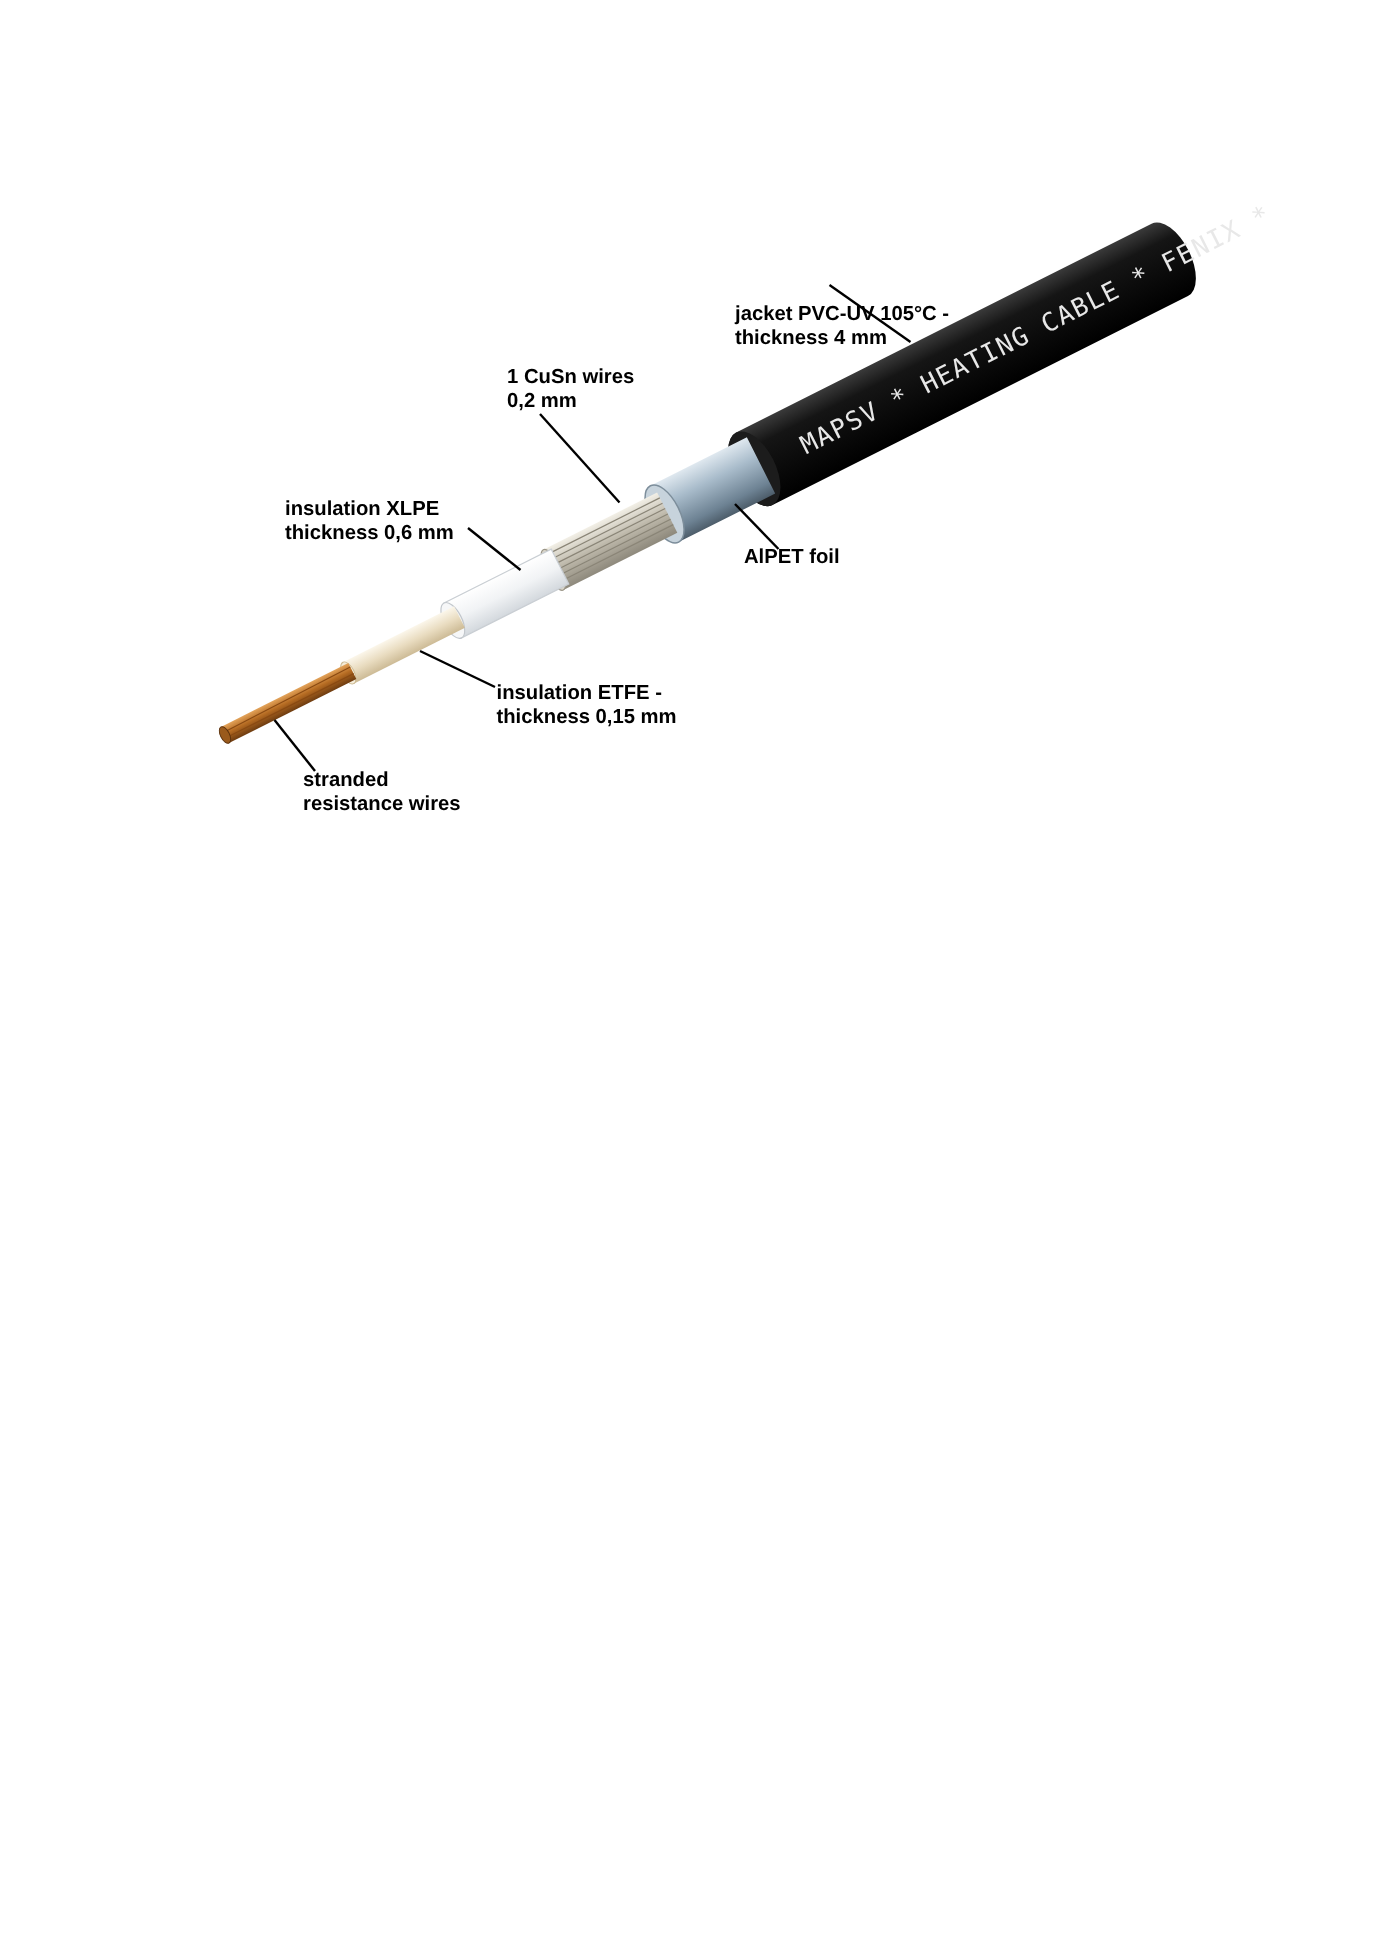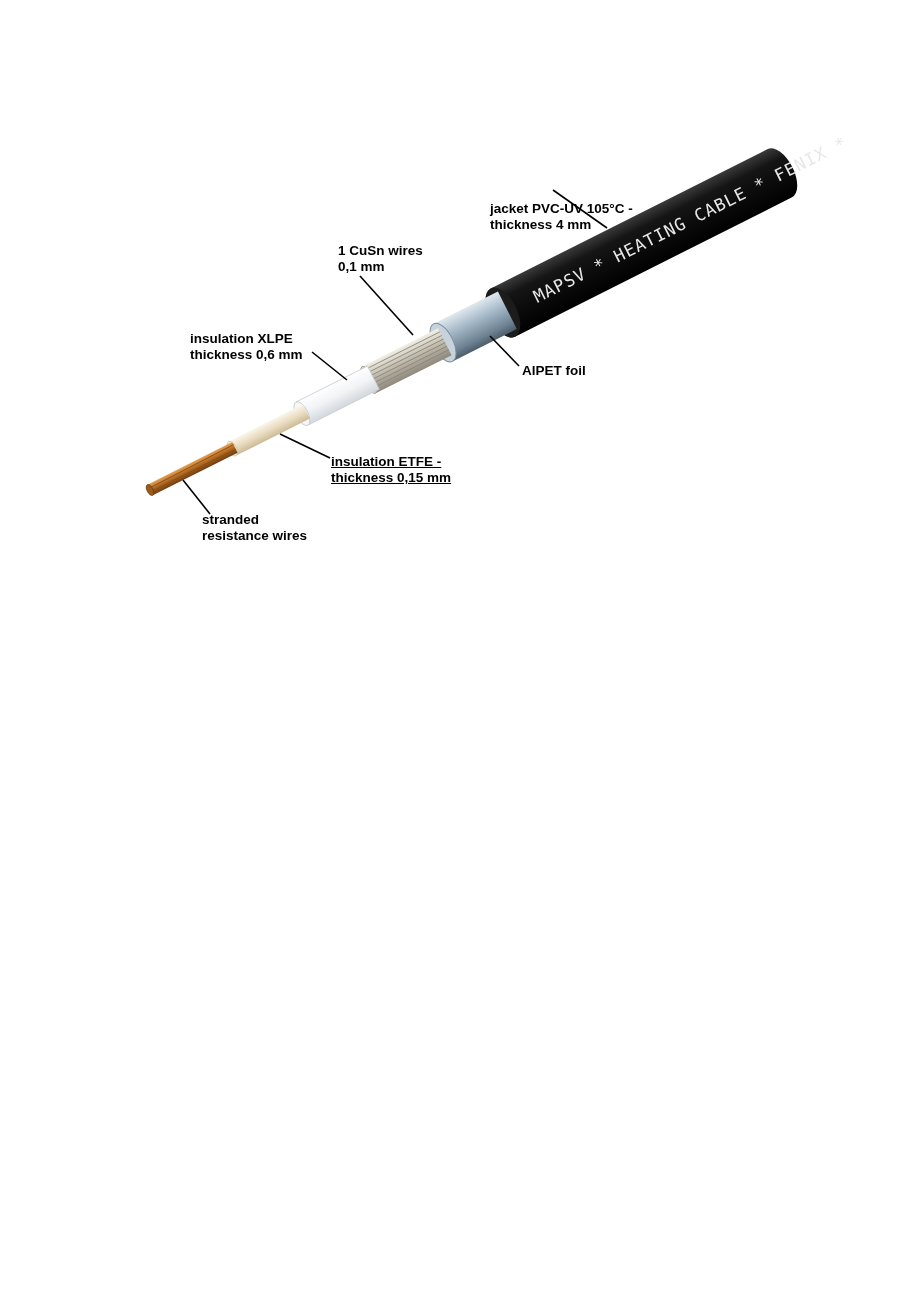--- a/index.html
+++ b/index.html
@@ -133,33 +133,33 @@
     <line x1="210" y1="514" x2="183" y2="480" stroke="#000" stroke-width="1.6"></line>
   </svg>
 
   <div class="label" style="left:490px; top:154px;margin-top:47px;">
     <span>jacket PVC-UV 105°C -</span>
     <span>thickness 4 mm</span>
   </div>
 
   <div class="label" style="left:338px; top:243px;">
     <span>1 CuSn wires</span>
-    <span>0,1 mm</span>
+    <span>0,2 mm</span>
   </div>
 
   <div class="label" style="left:190px; top:331px;">
     <span>insulation XLPE</span>
     <span>thickness 0,6 mm</span>
   </div>
 
-  <div class="label" style="left:522px; top:363px;">
+  <div class="label" style="left:496px; top:363px;">
     <span>AlPET foil</span>
   </div>
 
-  <div class="label" style="left:331px; top:454px;text-decoration:underline;">
+  <div class="label" style="left:331px; top:454px;">
     <span>insulation ETFE -</span>
     <span>thickness 0,15 mm</span>
   </div>
 
   <div class="label" style="left:202px; top:512px;">
     <span>stranded</span>
     <span>resistance wires</span>
   </div>
 
 </div>

